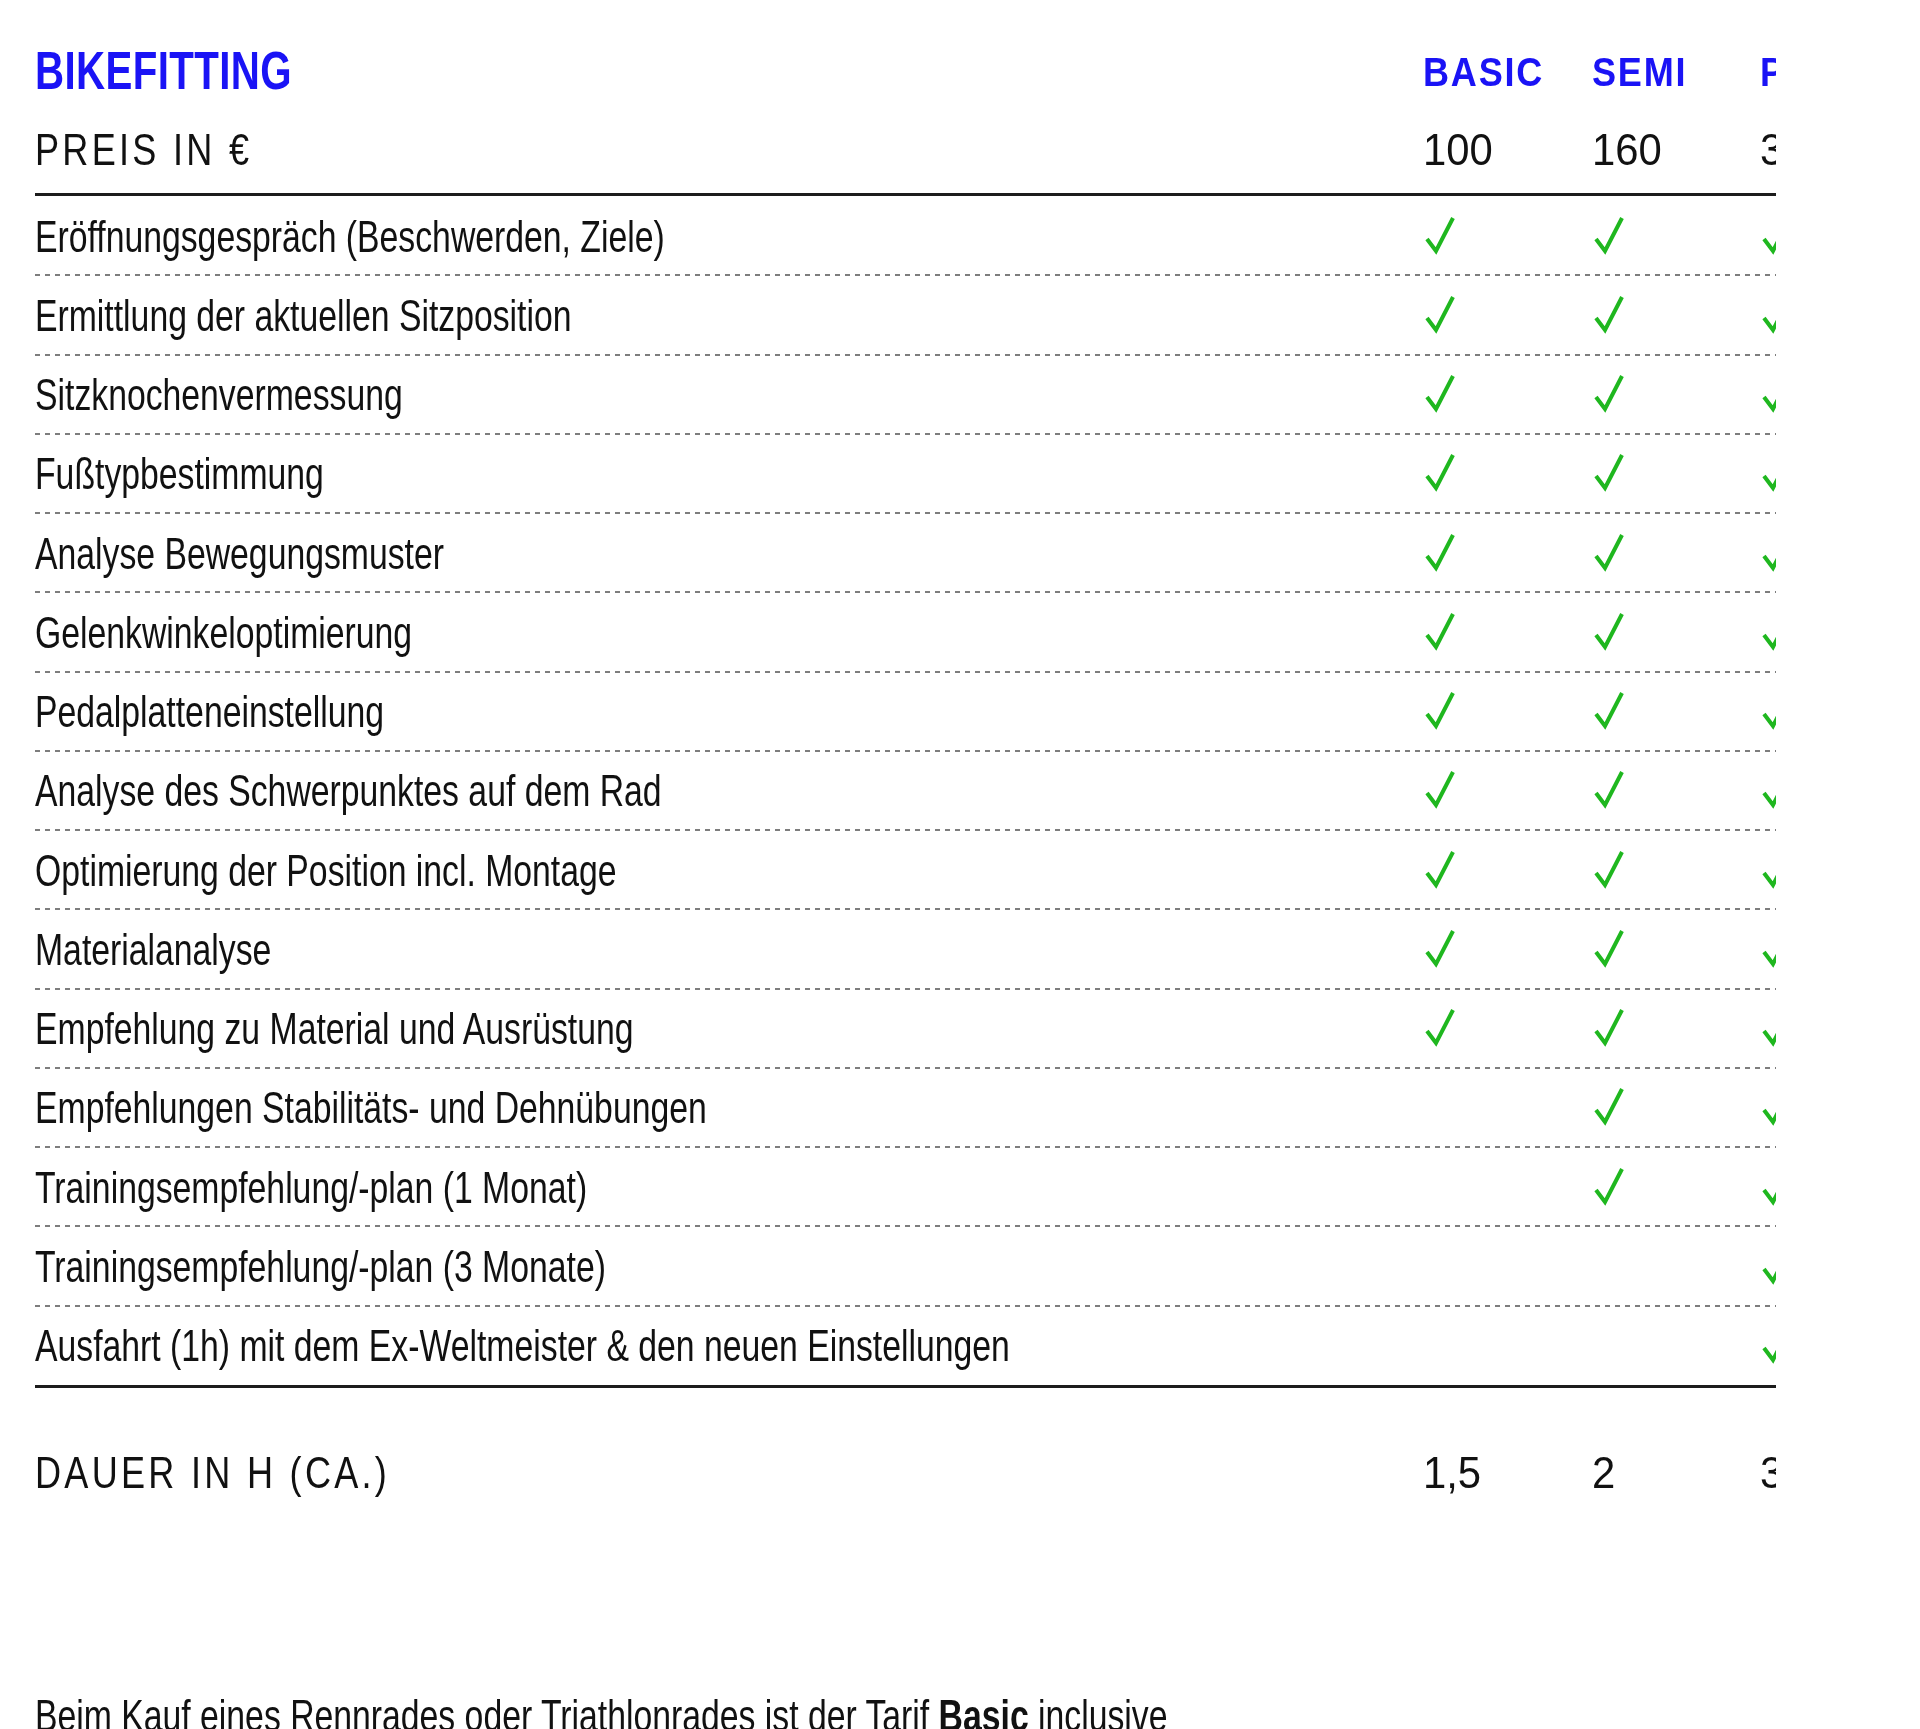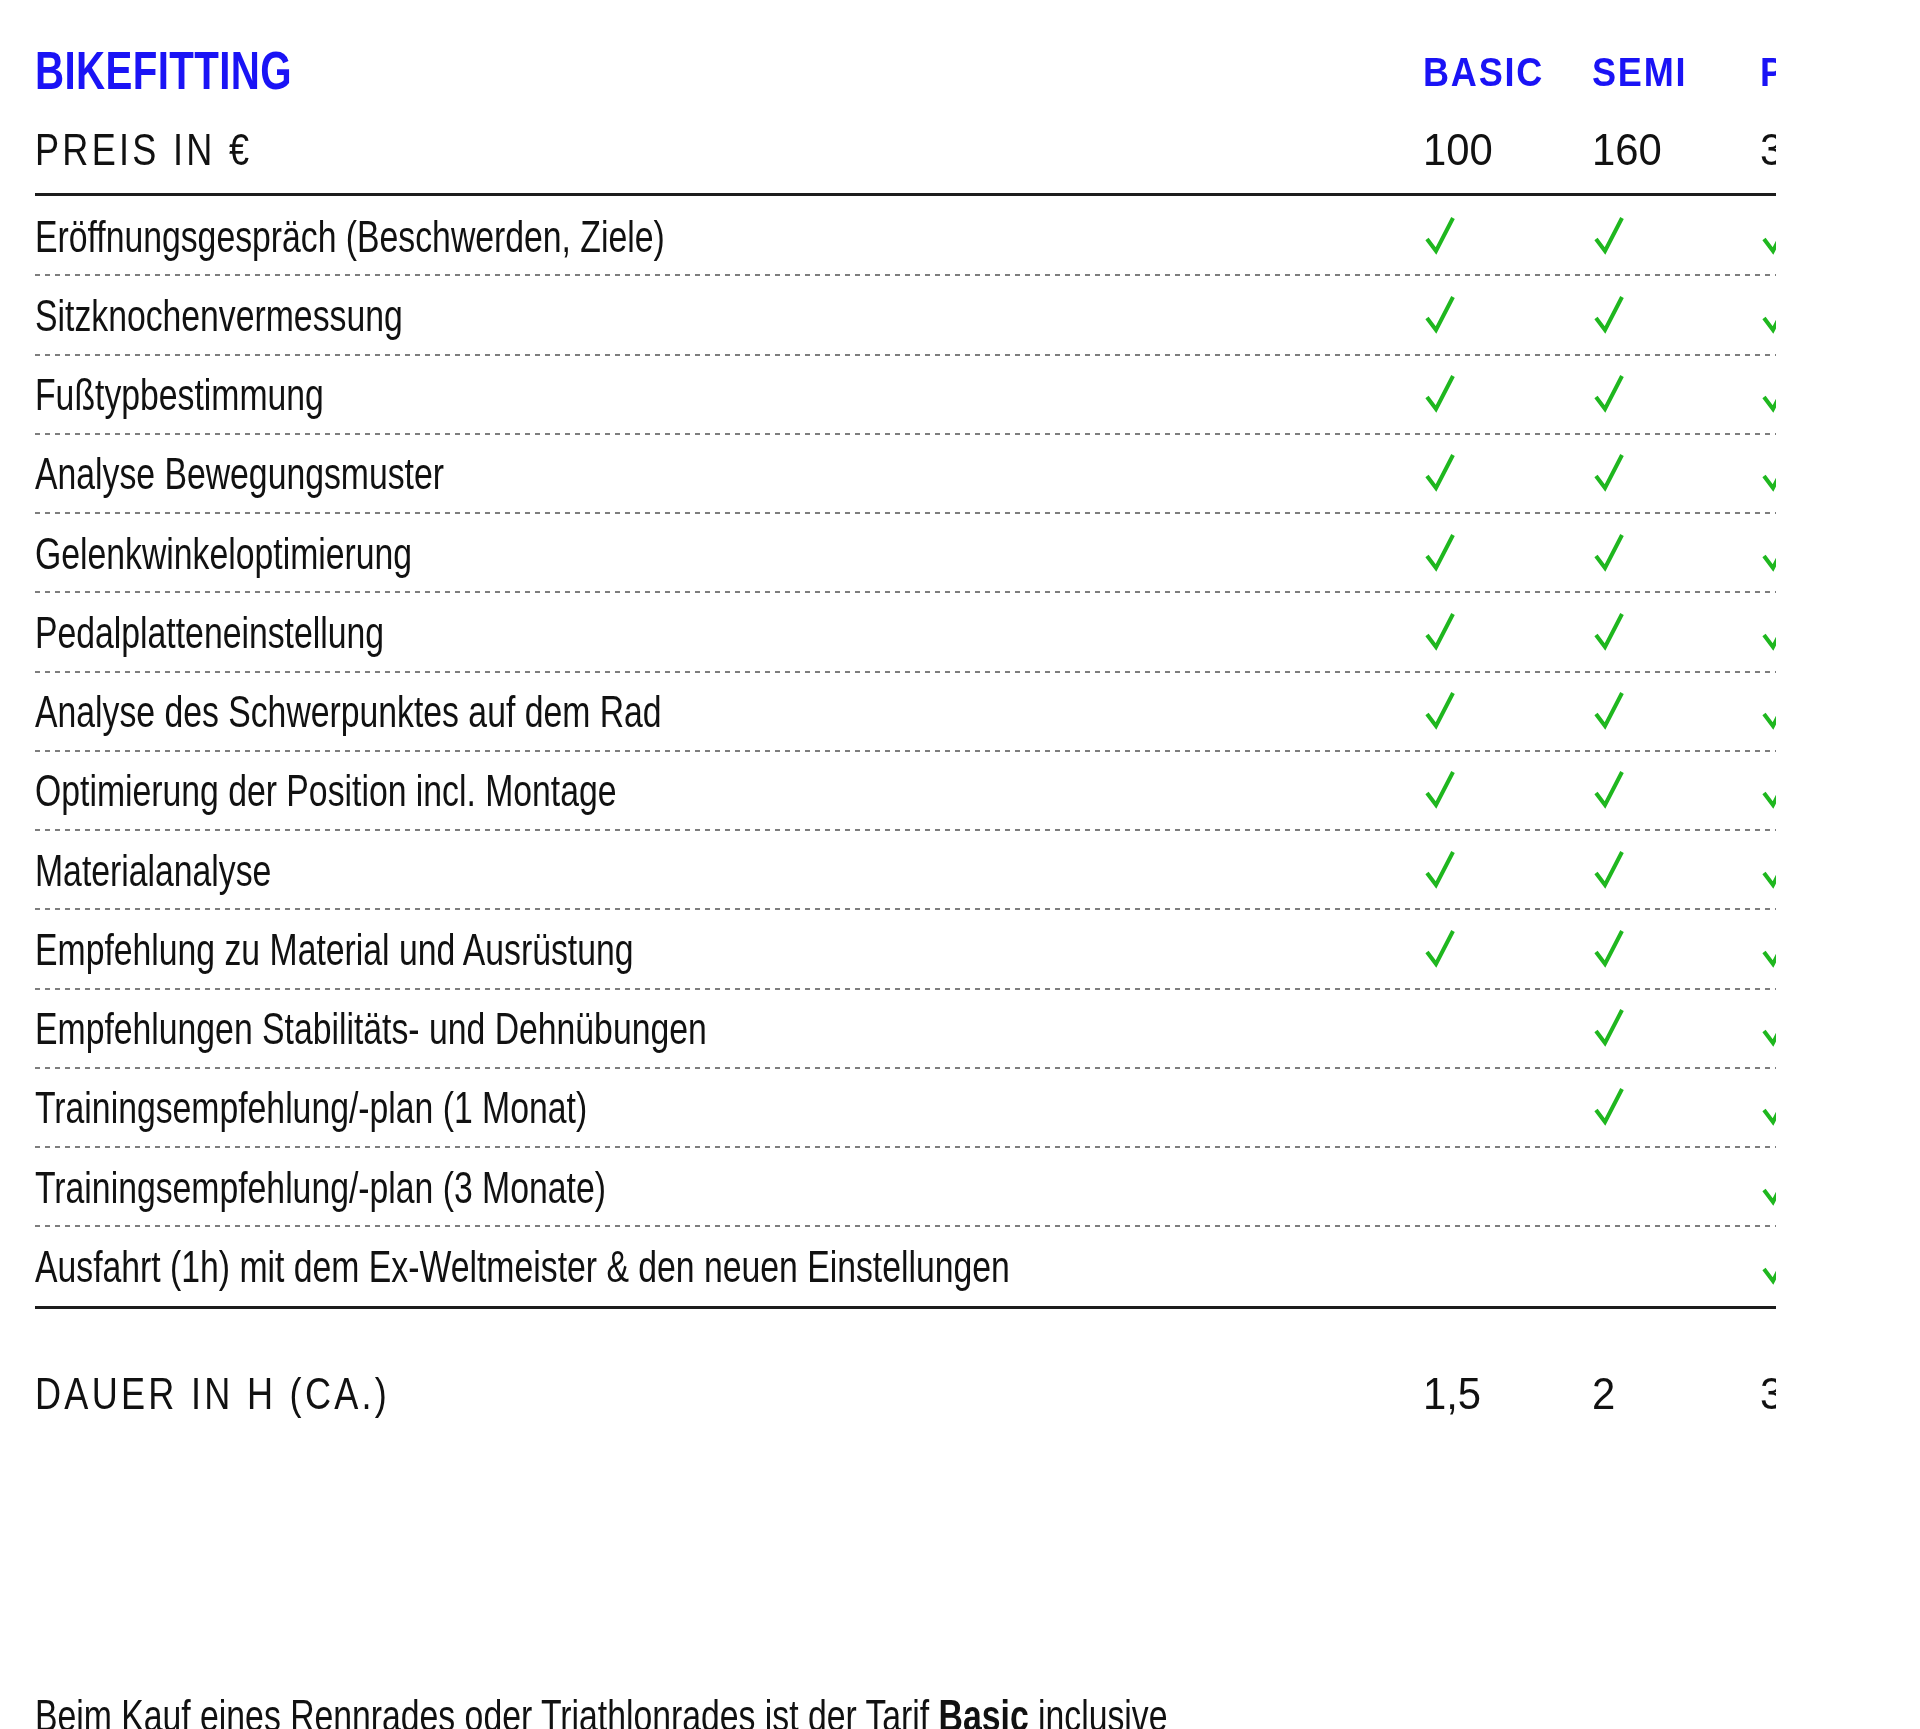--- a/index.html
+++ b/index.html
@@ -142,20 +142,38 @@
             <polyline points="4,25 13,37 30,4" fill="none" stroke="#1fb71f" stroke-width="4"></polyline>
           </svg>
         </span>
         <span class="cell at-c3">
           <svg width="34" height="42" viewBox="0 0 34 42" xmlns="http://www.w3.org/2000/svg">
             <polyline points="4,25 13,37 30,4" fill="none" stroke="#1fb71f" stroke-width="4"></polyline>
           </svg>
         </span>
       </div>
       <div class="feature-row">
+        <span class="feature-label">Ermittlung der aktuellen Sitzposition</span>
+        <span class="cell at-c1">
+          <svg width="34" height="42" viewBox="0 0 34 42" xmlns="http://www.w3.org/2000/svg">
+            <polyline points="4,25 13,37 30,4" fill="none" stroke="#1fb71f" stroke-width="4"></polyline>
+          </svg>
+        </span>
+        <span class="cell at-c2">
+          <svg width="34" height="42" viewBox="0 0 34 42" xmlns="http://www.w3.org/2000/svg">
+            <polyline points="4,25 13,37 30,4" fill="none" stroke="#1fb71f" stroke-width="4"></polyline>
+          </svg>
+        </span>
+        <span class="cell at-c3">
+          <svg width="34" height="42" viewBox="0 0 34 42" xmlns="http://www.w3.org/2000/svg">
+            <polyline points="4,25 13,37 30,4" fill="none" stroke="#1fb71f" stroke-width="4"></polyline>
+          </svg>
+        </span>
+      </div>
+      <div class="feature-row">
         <span class="feature-label">Sitzknochenvermessung</span>
         <span class="cell at-c1">
           <svg width="34" height="42" viewBox="0 0 34 42" xmlns="http://www.w3.org/2000/svg">
             <polyline points="4,25 13,37 30,4" fill="none" stroke="#1fb71f" stroke-width="4"></polyline>
           </svg>
         </span>
         <span class="cell at-c2">
           <svg width="34" height="42" viewBox="0 0 34 42" xmlns="http://www.w3.org/2000/svg">
             <polyline points="4,25 13,37 30,4" fill="none" stroke="#1fb71f" stroke-width="4"></polyline>
           </svg>

